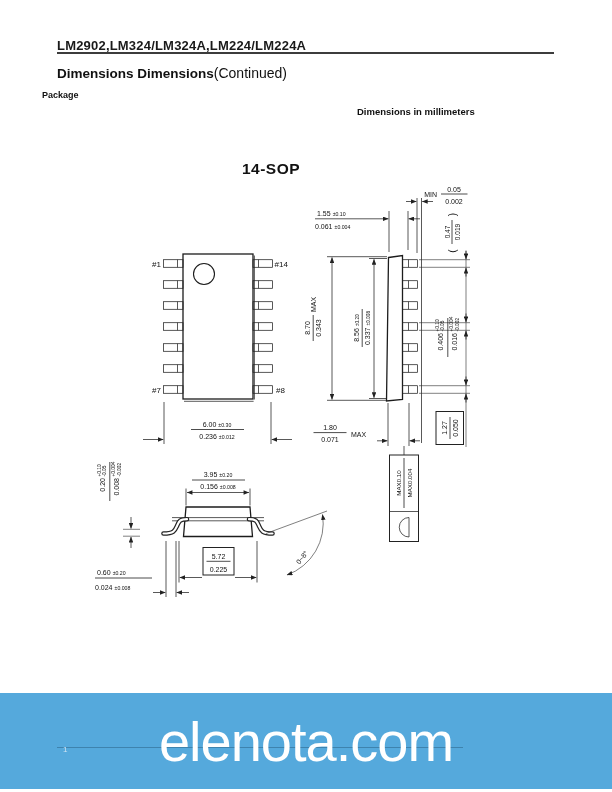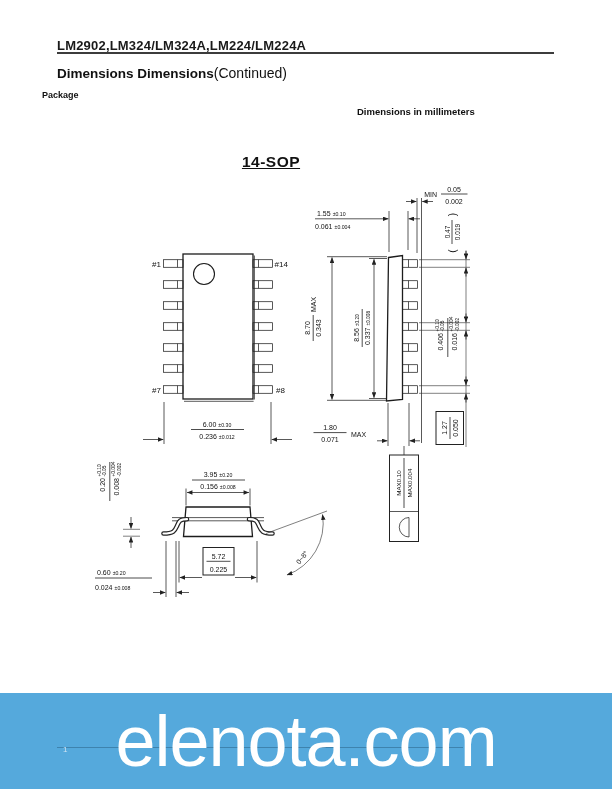--- a/index.html
+++ b/index.html
@@ -4,38 +4,38 @@
 <style>
   html,body{margin:0;padding:0;background:#fff;}
   .page{position:relative;width:612px;height:792px;background:#fff;overflow:hidden;
         font-family:"Liberation Sans",sans-serif;color:#111;}
   .hdr-part{position:absolute;left:57px;top:38px;font-size:13px;font-weight:bold;letter-spacing:.2px;color:#1a1a1a;}
   .hdr-rule{position:absolute;left:57px;top:52px;width:497px;height:2px;background:#3c3c3c;}
   .hdr-title{position:absolute;left:57px;top:65px;font-size:13.5px;font-weight:bold;color:#111;}
   .hdr-title .cont{font-size:14px;font-weight:normal;}
   .pkg-label{position:absolute;left:42px;top:90px;font-size:9px;font-weight:bold;}
   .units-note{position:absolute;left:357px;top:106px;font-size:9.5px;font-weight:bold;}
-  .draw-title{position:absolute;left:200px;top:153px;width:142px;text-align:center;
-              font-size:15.5px;font-weight:bold;letter-spacing:.5px;text-decoration:underline;}
+  .draw-title{position:absolute;left:200px;top:160px;width:142px;text-align:center;
+              font-size:15.5px;font-weight:bold;letter-spacing:.5px;}
   svg{position:absolute;left:0;top:0;}
   svg text{font-family:"Liberation Sans",sans-serif;fill:#111;}
   .ln{stroke:#222;stroke-width:.75;fill:none;}
   .outline{stroke:#1c1c1c;stroke-width:1.3;fill:#fff;}
   .thin{stroke:#2a2a2a;stroke-width:.6;fill:none;}
   .bar{stroke:#111;stroke-width:.75;}
   .t7{font-size:7px;}
   .t65{font-size:6.5px;}
   .t62{font-size:6.2px;}
   .t52{font-size:5.2px;}
   .t48{font-size:4.8px;}
   .t8{font-size:8px;}
   .t10{font-size:10px;}
   .banner{position:absolute;left:0;top:693px;width:612px;height:96px;}
   .banner .wm{position:absolute;left:0;top:0;width:100%;height:100%;display:flex;
-              align-items:center;justify-content:center;color:#fff;font-size:72px;
+              align-items:center;justify-content:center;color:#fff;font-size:56px;
               letter-spacing:-1px;font-family:"Liberation Sans",sans-serif;}
   .banner .ghost-line{position:absolute;left:57px;top:54px;width:406px;height:1px;background:rgba(20,60,90,.35);}
   .banner .ghost-pg{position:absolute;left:63px;top:52px;font-size:8px;color:#cfe3f2;}
 </style>
 </head>
 <body>
 
 <div class="page">
 
   <div class="hdr-part">LM2902,LM324/LM324A,LM224/LM224A</div>

